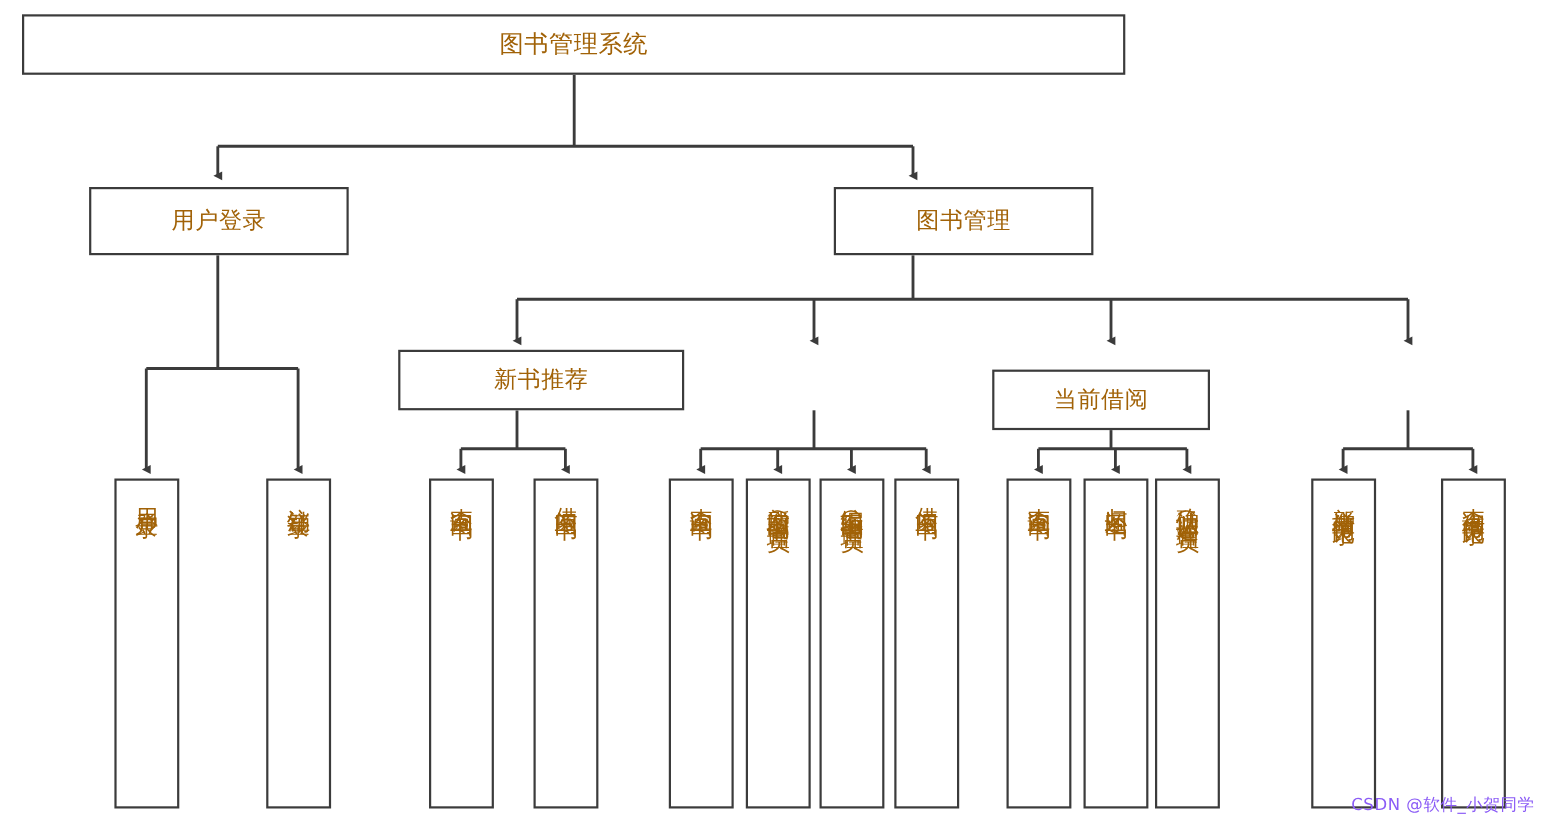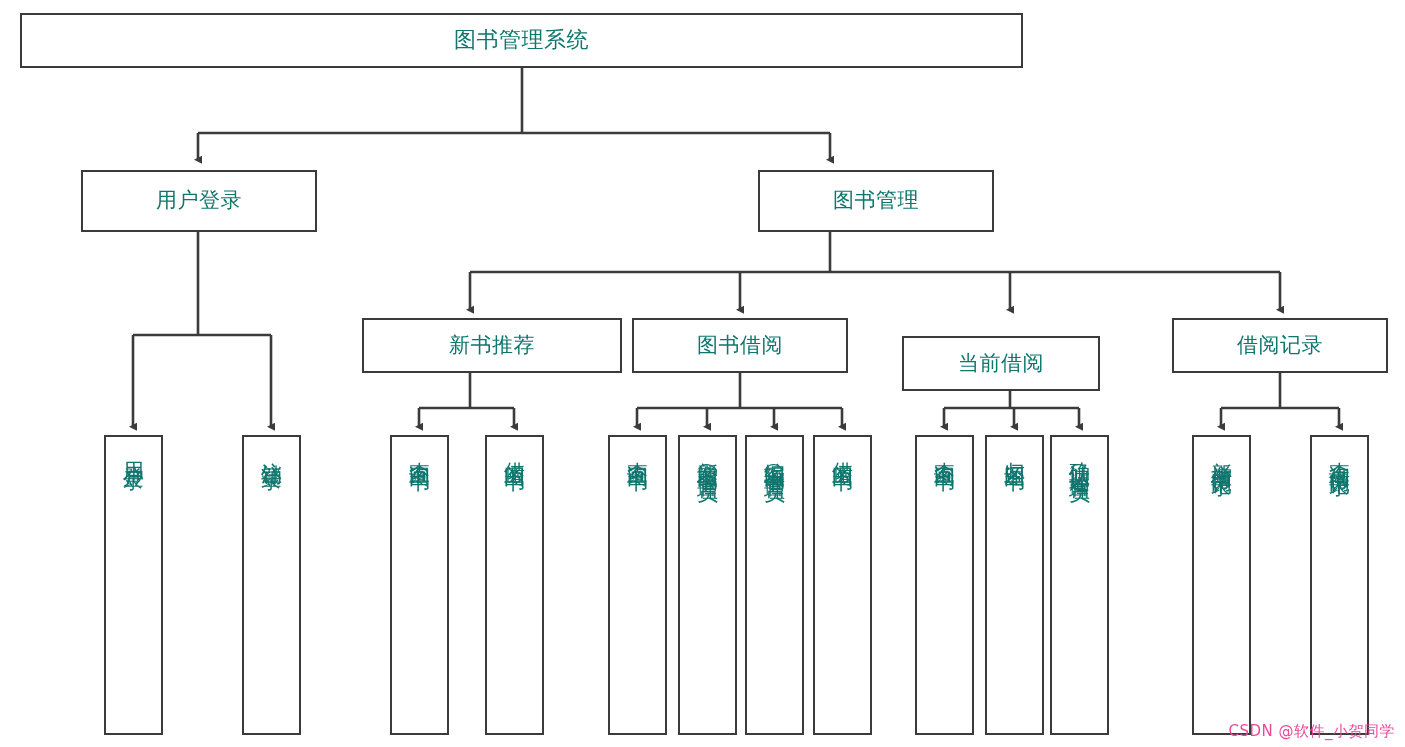--- a/index.html
+++ b/index.html
@@ -35,21 +35,21 @@
     align-items: center;
     justify-content: center;
     color: #2b2b2b;
     z-index: 2;
   }
   .node .label {
     display: block;
     text-align: center;
     line-height: 1.12;
     letter-spacing: 0.5px;
-    color: #0f766e;
+    color: #a16207;
     font-family: Liberation Serif, serif;
   }
   
   .node.h .label {
     writing-mode: horizontal-tb;
     font-size: 21px;
   }
   .node.root .label {
     font-size: 22px;
   }
@@ -65,21 +65,21 @@
     font-size: 21px;
     line-height: 1.05;
     letter-spacing: 3px;
     white-space: nowrap;
   }
   .watermark {
     position: absolute;
     right: 10px;
     bottom: 6px;
     font-size: 15px;
-    color: #ec4899;
+    color: #8b5cf6;
     white-space: nowrap;
     z-index: 3;
     letter-spacing: 0.5px;
   }
 </style>
 </head>
 <body>
 
 <div id="canvas">
 
@@ -142,29 +142,23 @@
   <div class="node h" style="left:81px; top:170px; width:236px; height:62px;">
     <span class="label">用户登录</span>
   </div>
   <div class="node h" style="left:712px; top:170px; width:236px; height:62px;margin-left:46px;">
     <span class="label">图书管理</span>
   </div>
 
   <div class="node h" style="left:362px; top:318px; width:260px; height:55px;">
     <span class="label">新书推荐</span>
   </div>
-  <div class="node h" style="left:632px; top:318px; width:216px; height:55px;">
-    <span class="label">图书借阅</span>
-  </div>
   <div class="node h" style="left:902px; top:336px; width:198px; height:55px;">
     <span class="label">当前借阅</span>
   </div>
-  <div class="node h" style="left:1172px; top:318px; width:216px; height:55px;">
-    <span class="label">借阅记录</span>
-  </div>
 
   <div class="node v" style="left:104px; top:435px; width:59px; height:300px;">
     <span class="label">用户登录</span>
   </div>
   <div class="node v" style="left:242px; top:435px; width:59px; height:300px;">
     <span class="label">注销登录</span>
   </div>
 
   <div class="node v" style="left:390px; top:435px; width:59px; height:300px;">
     <span class="label">查询图书</span>

